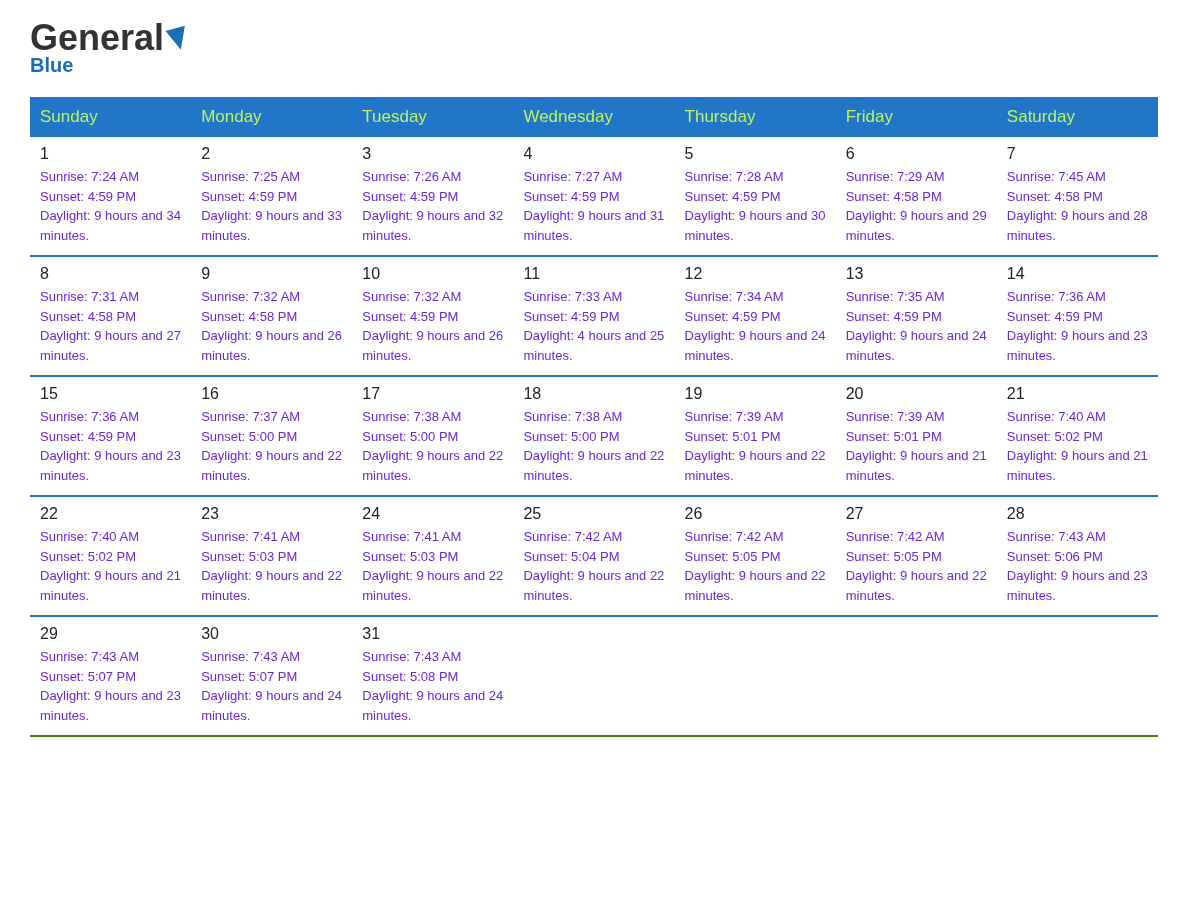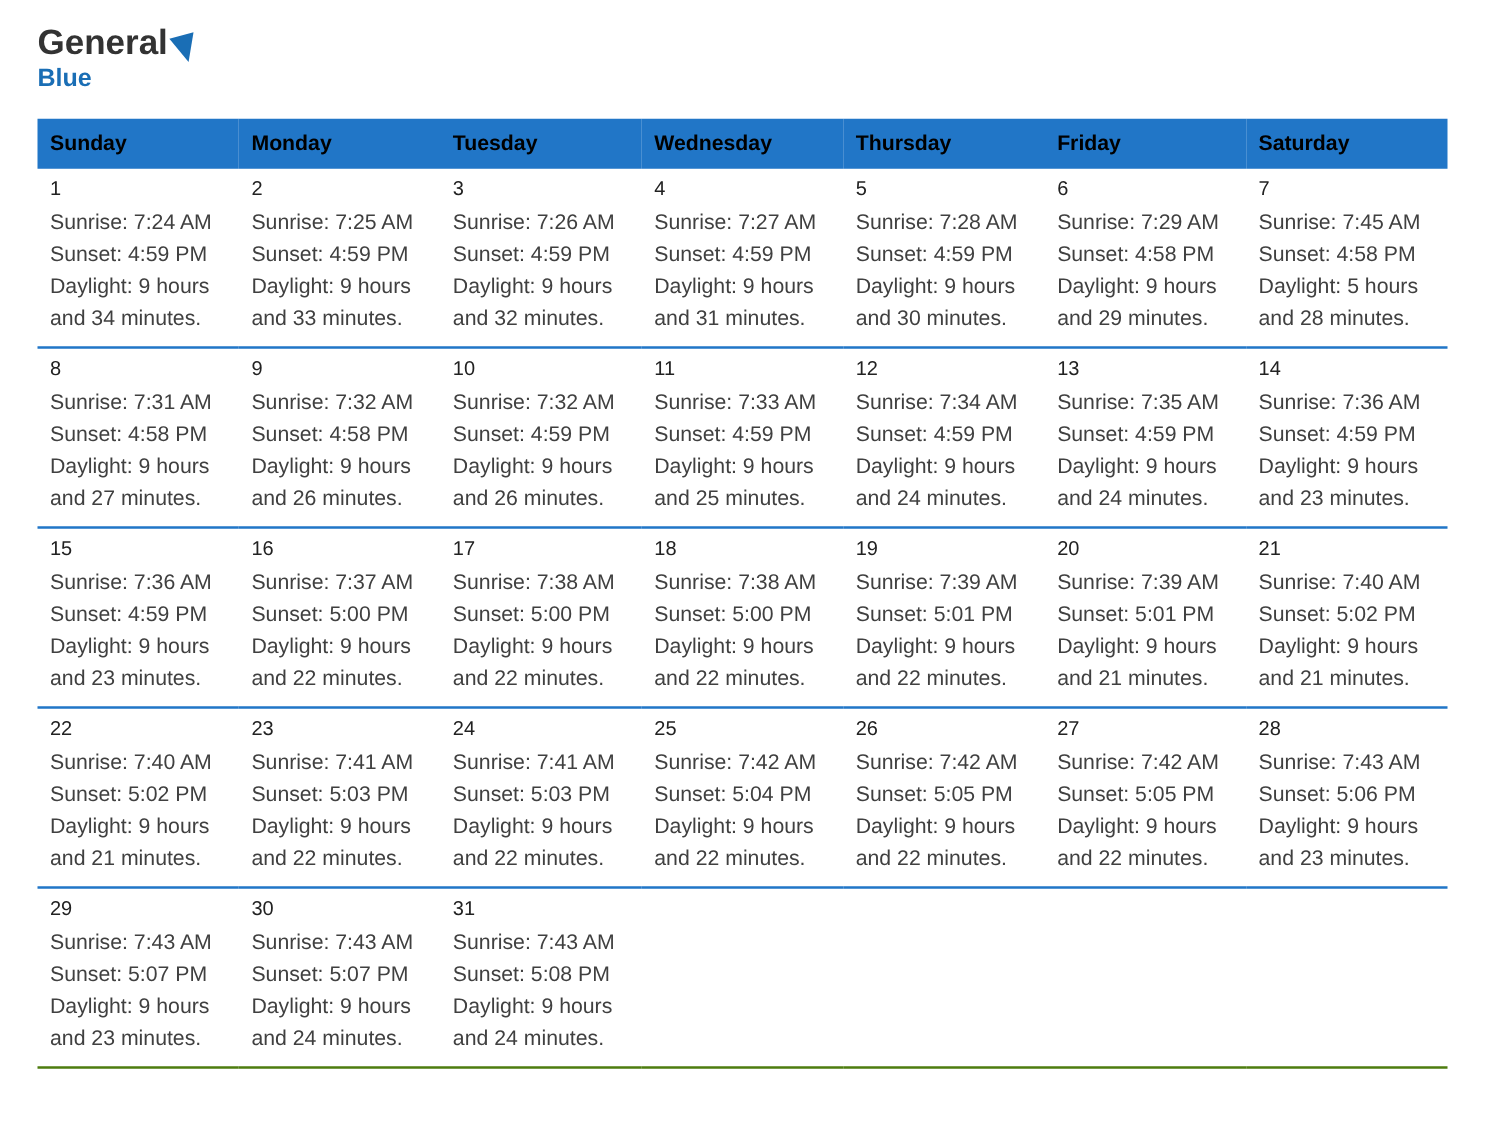--- a/index.html
+++ b/index.html
@@ -15,21 +15,21 @@
       justify-content: space-between;
       align-items: flex-start;
       margin-bottom: 20px;
     }
     .logo {
       display: flex;
       flex-direction: column;
       align-items: flex-start;
     }
     .logo-text {
-      font-size: 28px;
+      font-size: 36px;
       font-weight: bold;
       color: #333;
       line-height: 1;
     }
     .logo-line2 {
       font-size: 20px;
       font-weight: bold;
       color: #1a6eb5;
       margin-top: -2px;
     }
@@ -47,23 +47,23 @@
       color: #555;
       margin-top: 4px;
     }
     .calendar-table {
       width: 100%;
       border-collapse: collapse;
       table-layout: fixed;
     }
     .calendar-table th {
       background: #2176c7;
-      color: #000000;
+      color: #bef264;
       font-size: 17px;
-      font-weight: bold;
+      font-weight: normal;
       padding: 10px 10px;
       text-align: left;
       border: none;
       margin-top: 37px;
     }
     .calendar-table td {
       vertical-align: top;
       padding: 8px 10px 10px 10px;
       font-size: 13px;
       color: #222;
@@ -77,23 +77,23 @@
     .calendar-table tr:last-child td {
       border-bottom: 2px solid #4d7c0f;
     }
     .day-num {
       font-size: 16px;
       font-weight: normal;
       display: block;
       margin-bottom: 4px;
     }
     .day-info {
-      font-size: 17px;
+      font-size: 13px;
       line-height: 1.5;
-      color: #404040;
+      color: #6d28d9;
     }
     .empty-cell {
       background: #fff;
     }
     .logo-wrapper {
       display: flex;
       align-items: flex-start;
       gap: 0;
     }
     .logo-svg {
@@ -177,21 +177,21 @@
             <span>Sunrise: 7:29 AM</span><br>
             <span>Sunset: 4:58 PM</span><br>
             <span>Daylight: 9 hours and 29 minutes.</span>
           </div>
         </td>
         <td>
           <span class="day-num">7</span>
           <div class="day-info">
             <span>Sunrise: 7:45 AM</span><br>
             <span>Sunset: 4:58 PM</span><br>
-            <span>Daylight: 5 hours and 28 minutes.</span>
+            <span>Daylight: 9 hours and 28 minutes.</span>
           </div>
         </td>
       </tr>
       <tr>
         <td>
           <span class="day-num">8</span>
           <div class="day-info">
             <span>Sunrise: 7:31 AM</span><br>
             <span>Sunset: 4:58 PM</span><br>
             <span>Daylight: 9 hours and 27 minutes.</span>
@@ -211,21 +211,21 @@
             <span>Sunrise: 7:32 AM</span><br>
             <span>Sunset: 4:59 PM</span><br>
             <span>Daylight: 9 hours and 26 minutes.</span>
           </div>
         </td>
         <td>
           <span class="day-num">11</span>
           <div class="day-info">
             <span>Sunrise: 7:33 AM</span><br>
             <span>Sunset: 4:59 PM</span><br>
-            <span>Daylight: 9 hours and 25 minutes.</span>
+            <span>Daylight: 4 hours and 25 minutes.</span>
           </div>
         </td>
         <td>
           <span class="day-num">12</span>
           <div class="day-info">
             <span>Sunrise: 7:34 AM</span><br>
             <span>Sunset: 4:59 PM</span><br>
             <span>Daylight: 9 hours and 24 minutes.</span>
           </div>
         </td>

